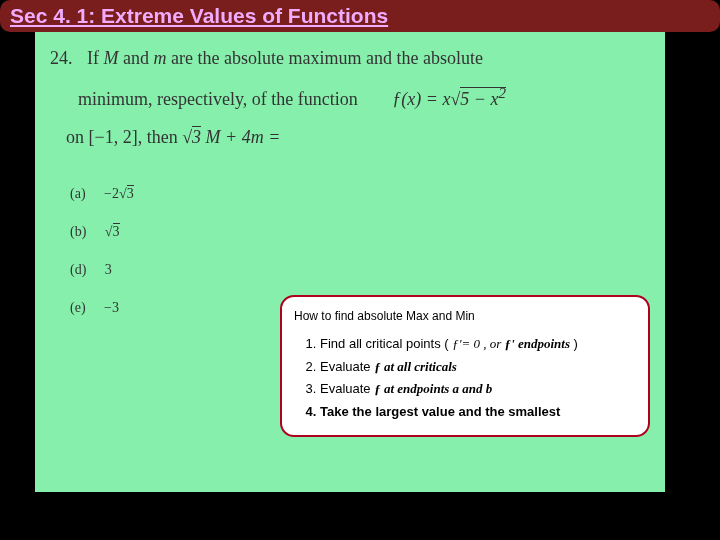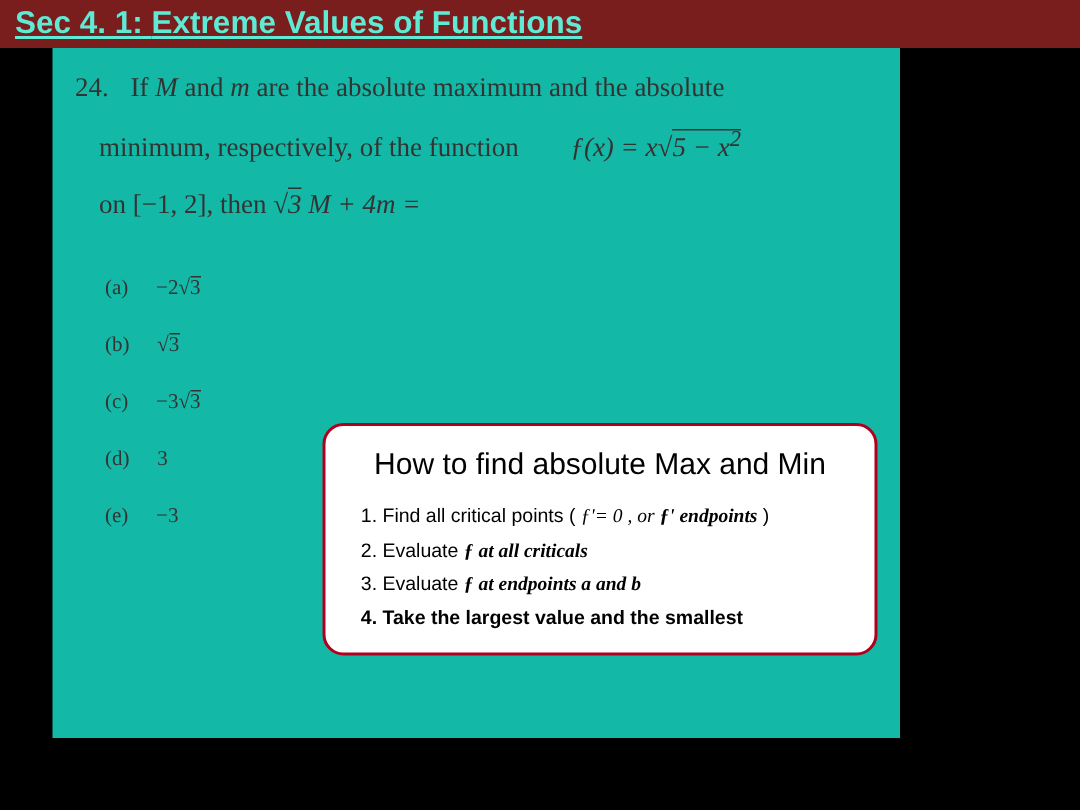--- a/index.html
+++ b/index.html
@@ -7,29 +7,30 @@
     width: 720px;
     height: 540px;
     background: #000;
     font-family: Arial, sans-serif;
     position: relative;
     overflow: hidden;
   }
   .title-bar {
     background: #7a1d1d;
     padding: 4px 10px;
-    color: #5eead4;
+    color: #f0abfc;
     font-size: 21px;
     font-weight: bold;
+    border-radius: 10px;
   }
   .title-underline { text-decoration: underline; }
   .content {
-    background: #14b8a6;
+    background: #86efac;
     margin: 0 35px;
-    width: 565px;
+    width: 630px;
     height: 460px;
     padding: 8px 15px;
     font-family: 'Times New Roman', serif;
     font-size: 18px;
     color: #333;
     position: relative;
   }
   .qnum { margin-right: 10px; }
   .question-text { line-height: 2.1; }
   .question-text .var { font-style: italic; }
@@ -46,60 +47,56 @@
     width: 370px;
     background: #fff;
     border: 2px solid #b00020;
     border-radius: 14px;
     padding: 10px 12px;
     font-family: Arial, sans-serif;
     font-size: 13px;
     line-height: 1.6;
     color: #000;
   }
-  .info-title { margin-bottom: 8px; font-size: 20px; text-align: center; }
+  .info-title { margin-bottom: 8px; font-size: 12px; }
   .info-list { list-style: decimal; margin-left: 26px; }
   .info-list li { margin: 2px 0; }
   .ital { font-style: italic; font-family: 'Times New Roman', serif; margin-top: 16px; }
   .b { font-weight: bold; }
 </style>
 </head>
 <body>
 
 <div class="title-bar">
   <span class="title-underline">Sec 4. 1: </span><span class="title-underline">Extreme Values of Functions</span>
 </div>
 
 <div class="content">
 
   <div class="question-text">
     <span class="qnum">24.</span>
     <span>If  </span><span class="var">M</span><span>  and  </span><span class="var">m</span><span>  are the absolute maximum and the absolute</span><br>
-    <span style="margin-left:16px">minimum, respectively, of the function</span>
+    <span style="margin-left:28px">minimum, respectively, of the function</span>
     <span class="math-expr" style="margin-left:30px">
       <span>ƒ(x) = x</span><span class="sqrt-sym">√</span><span style="border-top:1px solid #333;padding-top:1px"><span>5 − x</span><sup>2</sup></span>
     </span><br>
     <span style="margin-left:16px">on   [−1, 2],   then </span>
     <span class="math-expr">
       <span class="sqrt-sym">√</span><span style="border-top:1px solid #333">3</span><span class="var"> M + 4m =</span>
     </span>
   </div>
 
   <div class="options">
     <div class="option-row">
       <span class="option-label">(a)</span>
       <span class="option-val"><span>−2</span><span class="sqrt-sym">√</span><span style="border-top:1px solid #333">3</span></span>
     </div>
     <div class="option-row">
       <span class="option-label">(b)</span>
       <span class="option-val"><span></span><span class="sqrt-sym">√</span><span style="border-top:1px solid #333">3</span></span>
-    </div>
-    <div class="option-row">
-      <span class="option-label">(c)</span>
-      <span class="option-val"><span>−3</span><span class="sqrt-sym">√</span><span style="border-top:1px solid #333">3</span></span>
     </div>
     <div class="option-row">
       <span class="option-label">(d)</span>
       <span class="option-val">3</span>
     </div>
     <div class="option-row">
       <span class="option-label">(e)</span>
       <span class="option-val">−3</span>
     </div>
   </div>

